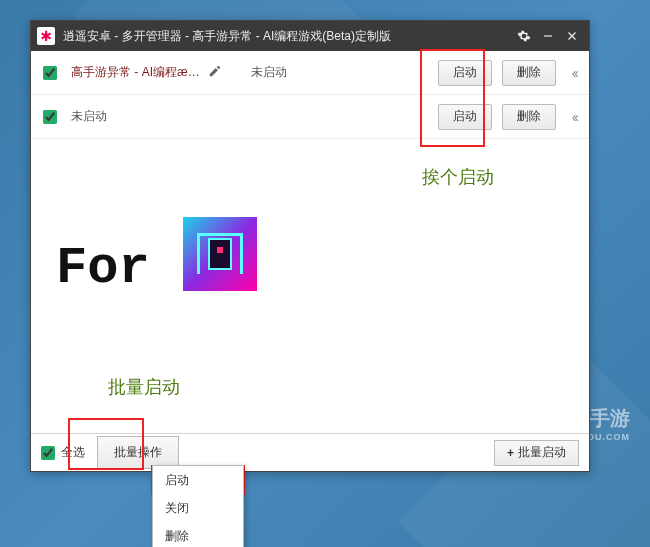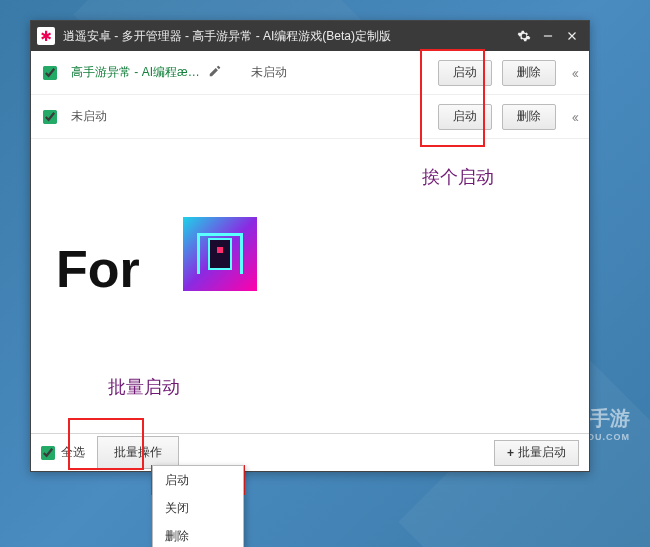--- a/index.html
+++ b/index.html
@@ -57,21 +57,21 @@
 
   .list { flex: 0 0 auto; }
   .row {
     height: 44px;
     display: flex;
     align-items: center;
     border-bottom: 1px solid #eee;
     padding: 0 12px;
   }
   .row input[type=checkbox] { margin-right: 14px; }
-  .row .name { width: 180px; display: flex; align-items: center; color: #15803d; }
+  .row .name { width: 180px; display: flex; align-items: center; color: #7f1d1d; }
   .row .edit-icon { margin-left: 8px; color: #666; }
   .row .status { width: 100px; color: #555; }
   .row .actions { flex: 1; display: flex; justify-content: flex-end; align-items: center; gap: 10px; }
   .btn {
     height: 26px;
     padding: 0 14px;
     background: linear-gradient(#f9f9f9,#e9e9e9);
     border: 1px solid #bbb;
     border-radius: 2px;
     font-size: 12px;
@@ -84,21 +84,21 @@
   .content {
     flex: 1;
     position: relative;
     padding: 110px 20px 0 30px;
   }
   .for-label {
     position: absolute;
     top: 100px; left: 25px;
     font-size: 52px;
     font-weight: bold;
-    font-family: Liberation Sans, sans-serif;
+    font-family: Liberation Mono, monospace;
     color: #111;
     text-align: right;
   }
   .app-block {
     position: absolute;
     top: 78px; left: 152px;
     text-align: left;
   }
   .app-icon {
     width: 74px; height: 74px;
@@ -123,21 +123,21 @@
   .app-icon .bar-l, .app-icon .bar-r {
     position: absolute; width: 3px; height: 40px; background: #5affff; top: 17px;
   }
   .app-icon .bar-l { left: 14px; }
   .app-icon .bar-r { right: 14px; }
   .app-icon .bar-t { position: absolute; width: 46px; height: 3px; background: #5affff; top: 16px; left: 14px;}
   .app-name { margin-top: 10px; font-size: 12px; color: #222;}
 
   .annot-red {
     position: absolute;
-    color: #701a75;
+    color: #4d7c0f;
     font-size: 18px;
     font-family: Liberation Mono, monospace;
   }
   .annot-box {
     position: absolute;
     border: 2px solid #e22;
     pointer-events: none;
   }
 
   .bottombar {

